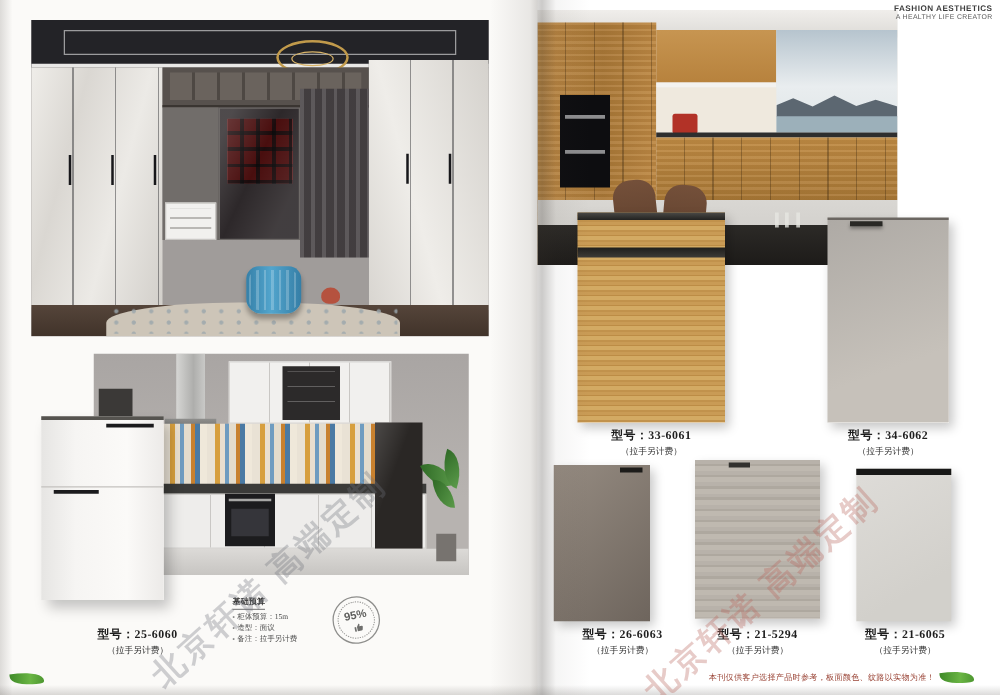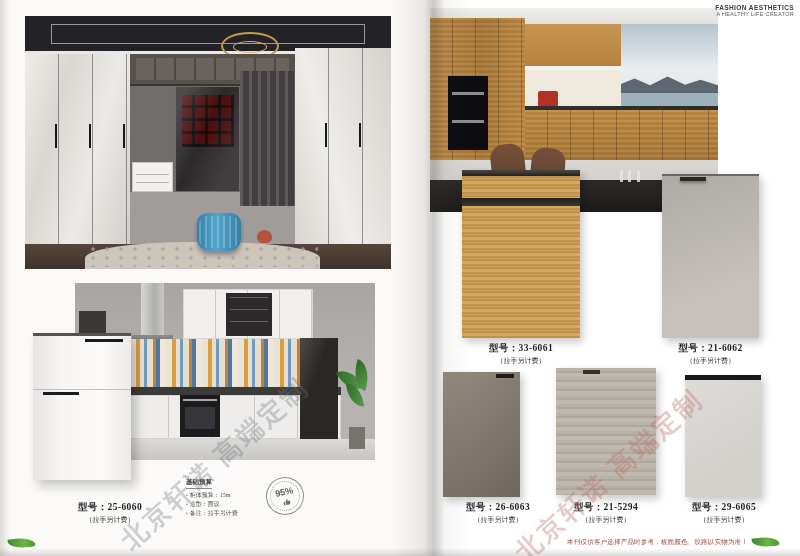--- a/index.html
+++ b/index.html
@@ -321,33 +321,33 @@
   </div>
   <div class="swatch sw-6065">
     <div class="strip-top"></div>
   </div>
 
   <div class="swatch-label lbl-6061">
     <div class="code"><span>型号：</span><span>33-6061</span></div>
     <div class="note">（拉手另计费）</div>
   </div>
   <div class="swatch-label lbl-6062">
-    <div class="code"><span>型号：</span><span>21-6062</span></div>
+    <div class="code"><span>型号：</span><span>34-6062</span></div>
     <div class="note">（拉手另计费）</div>
   </div>
   <div class="swatch-label lbl-6063">
     <div class="code"><span>型号：</span><span>26-6063</span></div>
     <div class="note">（拉手另计费）</div>
   </div>
   <div class="swatch-label lbl-6064">
     <div class="code"><span>型号：</span><span>21-5294</span></div>
     <div class="note">（拉手另计费）</div>
   </div>
   <div class="swatch-label lbl-6065">
-    <div class="code"><span>型号：</span><span>29-6065</span></div>
+    <div class="code"><span>型号：</span><span>21-6065</span></div>
     <div class="note">（拉手另计费）</div>
   </div>
 
   <div class="brand">
     <div class="brand-line1">FASHION AESTHETICS</div>
     <div class="brand-line2">A HEALTHY LIFE CREATOR</div>
   </div>
 
   <div class="watermark wm-left">北京轩诺 高端定制</div>
   <div class="watermark wm-right">北京轩诺 高端定制</div>

